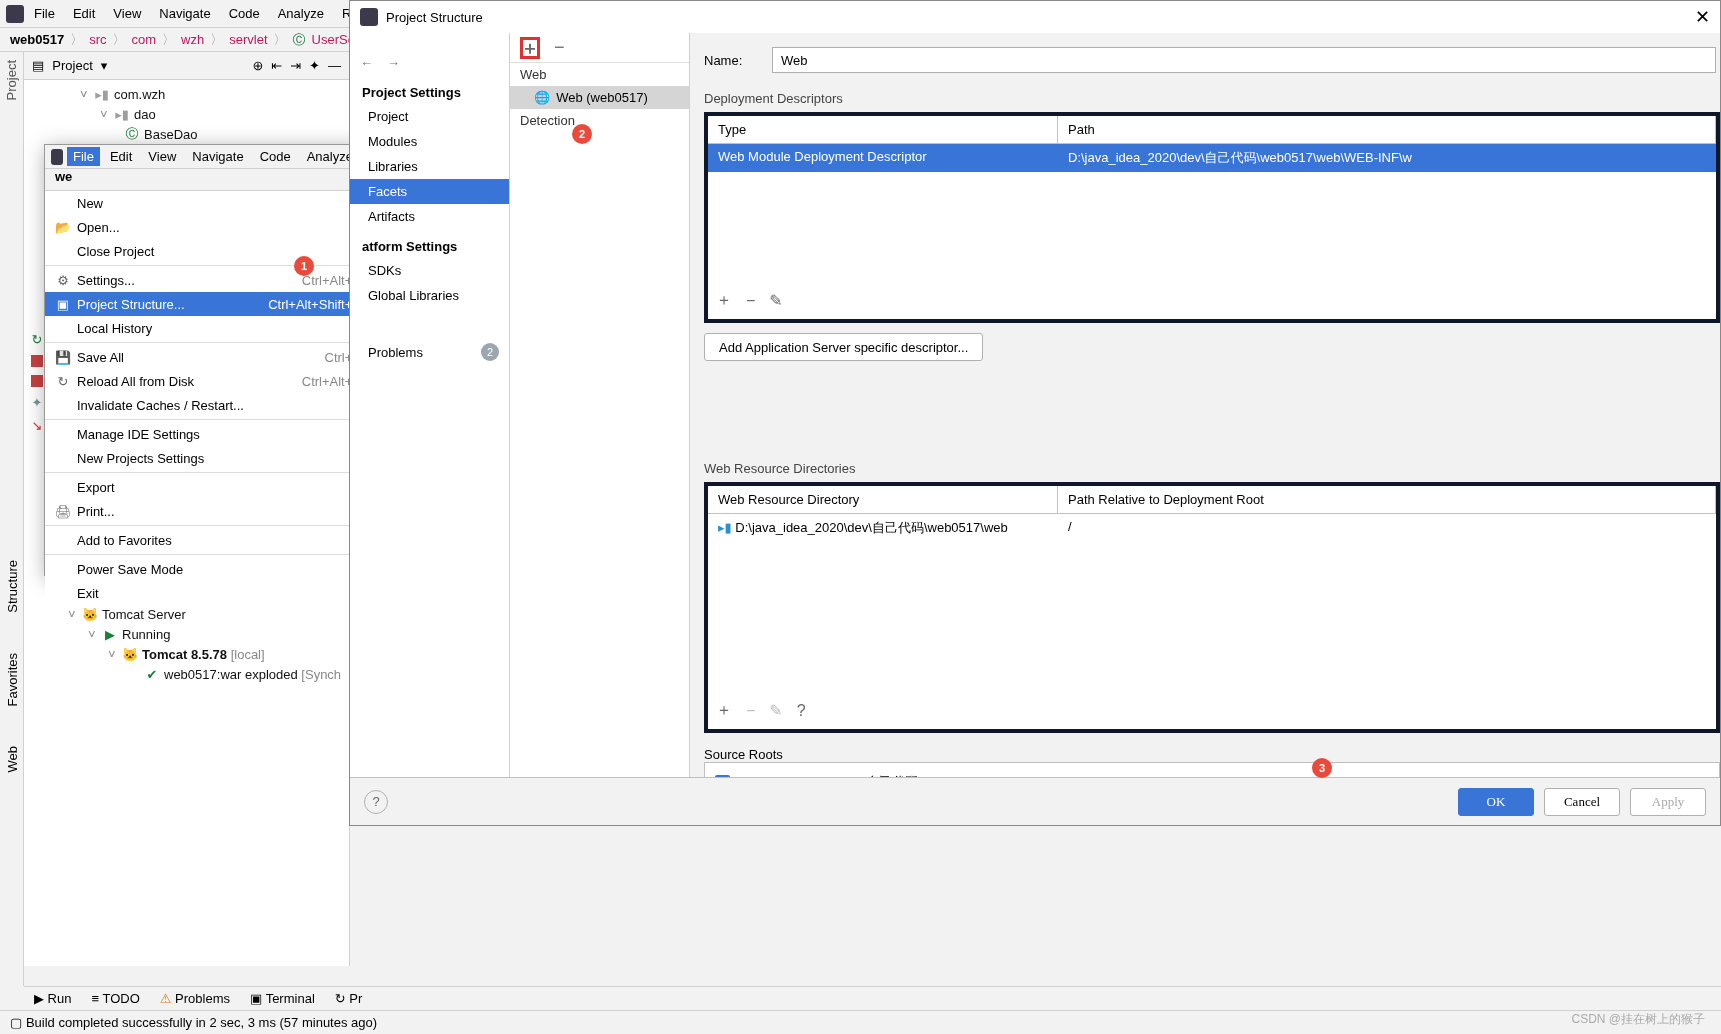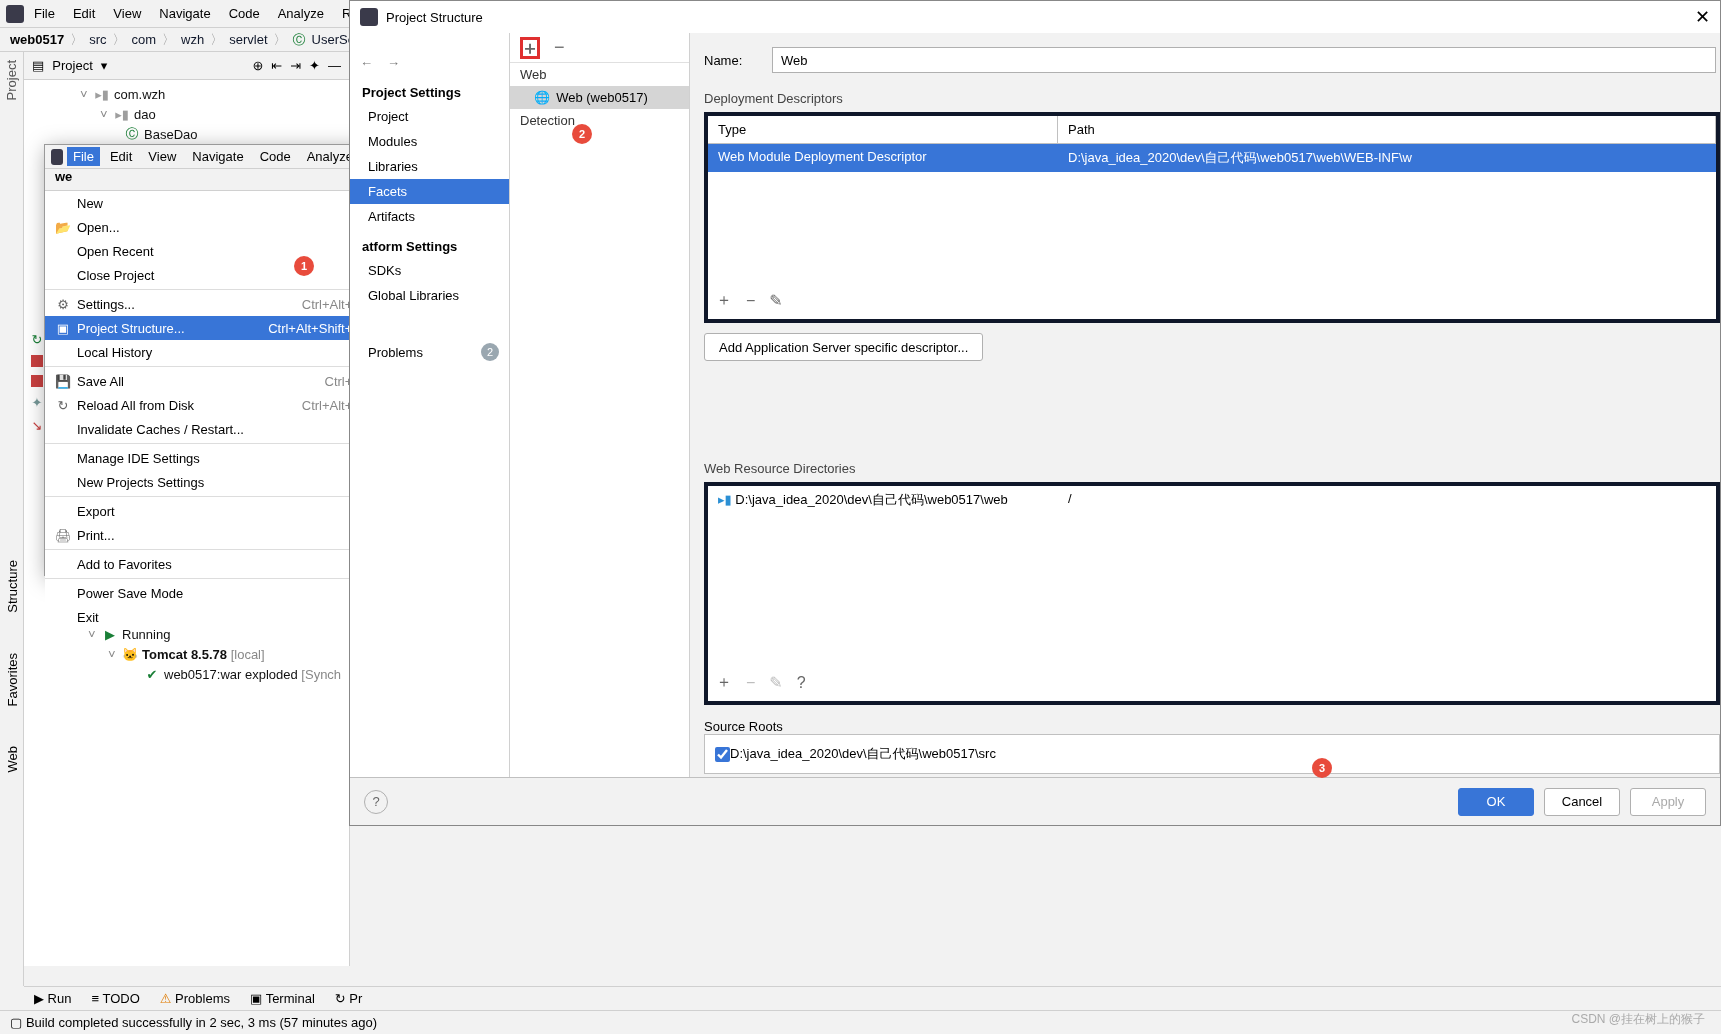--- a/index.html
+++ b/index.html
@@ -3,21 +3,21 @@
 <meta charset="utf-8">
 <style>
 * { box-sizing: border-box; font-family: "Segoe UI", -apple-system, sans-serif; font-size: 13px; margin: 0; padding: 0; }
 body { width: 1721px; height: 1034px; background: #fff; position: relative; overflow: hidden; }
 
 
 .ide { position: absolute; inset: 0; background: #f2f2f2; }
 .ide-menu { height: 28px; display: flex; align-items: center; gap: 2px; padding: 0 6px; background: #f2f2f2; border-bottom: 1px solid #d0d0d0; }
 .ide-menu span { padding: 3px 8px; cursor: default; }
 .breadcrumb { height: 24px; display: flex; align-items: center; padding: 0 10px; gap: 6px; background: #f2f2f2; border-bottom: 1px solid #d0d0d0; }
-.breadcrumb span { color: #0f172a; }
+.breadcrumb span { color: #be185d; }
 .breadcrumb .sep { color: #999; }
 .proj-side { position: absolute; left: 0; top: 52px; width: 24px; height: calc(100% - 100px); background: #f2f2f2; border-right: 1px solid #d0d0d0; display:flex; flex-direction:column; align-items:center; padding-top:8px; gap:16px;}
 .proj-side .vtext { writing-mode: vertical-lr; transform: rotate(180deg); color:#555; }
 .proj-panel { position: absolute; left: 24px; top: 52px; width: 326px; height: calc(100% - 120px); background: #fff; border-right: 1px solid #d0d0d0; }
 .proj-header { height: 28px; display: flex; align-items: center; padding: 0 8px; gap: 8px; background: #f2f2f2; border-bottom: 1px solid #d0d0d0;}
 .proj-header .title { font-weight: normal; }
 .proj-tree { padding: 4px 0; font-size: 13px; color: #111; }
 .proj-tree .row { height: 20px; display: flex; align-items: center; padding-left: 12px; white-space:nowrap; }
 .proj-tree .chev { width: 14px; display:inline-block; color:#888; }
 .proj-tree .ico { width: 16px; height:16px; display:inline-flex; align-items:center; justify-content:center; margin-right:4px; }
@@ -84,21 +84,21 @@
 .tbl .empty2{height:150px;}
 .tbtns{display:flex;gap:14px;padding:8px 8px;color:#666;align-items:center;}
 .tbtns span{cursor:pointer;font-size:16px;}
 .btn{height:28px;padding:0 14px;border:1px solid #b0b0b0;background:#fff;display:inline-flex;align-items:center;border-radius:3px;}
 .srcroots{margin-top:14px;}
 .srccheck{display:flex;align-items:center;background:#fff;border:1px solid #c0c0c0;padding:10px;}
 .srccheck input{width:15px;height:15px;accent-color:#3875d7;}
 .dlg-footer{height:48px;border-top:1px solid #c0c0c0;display:flex;align-items:center;justify-content:space-between;padding:0 14px;}
 .dlg-footer .l{width:24px;height:24px;border:1px solid #b0b0b0;border-radius:50%;display:flex;align-items:center;justify-content:center;color:#666;}
 .dlg-footer .r{display:flex;gap:10px;}
-.fbtn{width:76px;height:28px;border:1px solid #b0b0b0;border-radius:3px;display:flex;align-items:center;justify-content:center;background:#fff;}
+.fbtn{width:76px;height:28px;border:1px solid #b0b0b0;border-radius:3px;display:flex;align-items:center;justify-content:center;background:#fff;font-family:Liberation Serif, serif;}
 .fbtn.primary{background:#3875d7;color:#fff;border-color:#3875d7;}
 .fbtn.dis{color:#aaa;}
 
 .watermark{position:absolute;right:16px;bottom:6px;color:#aaa;font-size:12px;z-index:50;}
 .col-type{width:350px;}
 .col-path{flex:1;}
 .col-dir{width:350px;}
 .col-rel{flex:1;}
 </style>
 </head>
@@ -236,24 +236,20 @@
       <b>we</b>
     </div>
   <div class="dropdown" id="dd">
       <div class="item">
         <span>New</span>
         <span class="sub">▸</span>
       </div>
       <div class="item">
         <span class="ico">📂</span>
         <span>Open...</span>
-      </div>
-      <div class="item">
-        <span>Open Recent</span>
-        <span class="sub">▸</span>
       </div>
       <div class="item">
         <span>Close Project</span>
       </div>
       <hr>
       <div class="item">
         <span class="ico">⚙</span>
         <span>Settings...</span>
         <span class="sub">Ctrl+Alt+S</span>
       </div>
@@ -377,20 +373,24 @@
             <span>−</span>
             <span>✎</span>
           </div>
         </div>
         <div style="margin-top:10px"><span class="btn">Add Application Server specific descriptor...</span></div>
       </div>
 
       <div class="section" style="margin-top:100px">
         <div class="legend">Web Resource Directories</div>
         <div class="tbl">
+          <div class="hd">
+              <div class="col-dir">Web Resource Directory</div>
+              <div class="col-rel">Path Relative to Deployment Root</div>
+            </div>
           <div class="row">
               <div class="col-dir"><span style="color:#2b8fd4">▸▮</span> <span>D:\java_idea_2020\dev\自己代码\web0517\web</span></div>
               <div class="col-rel">/</div>
             </div>
           <div class="empty2"></div>
           <div class="tbtns">
             <span>＋</span>
             <span style="color:#bbb">−</span>
             <span style="color:#bbb">✎</span>
             <span>?</span>

